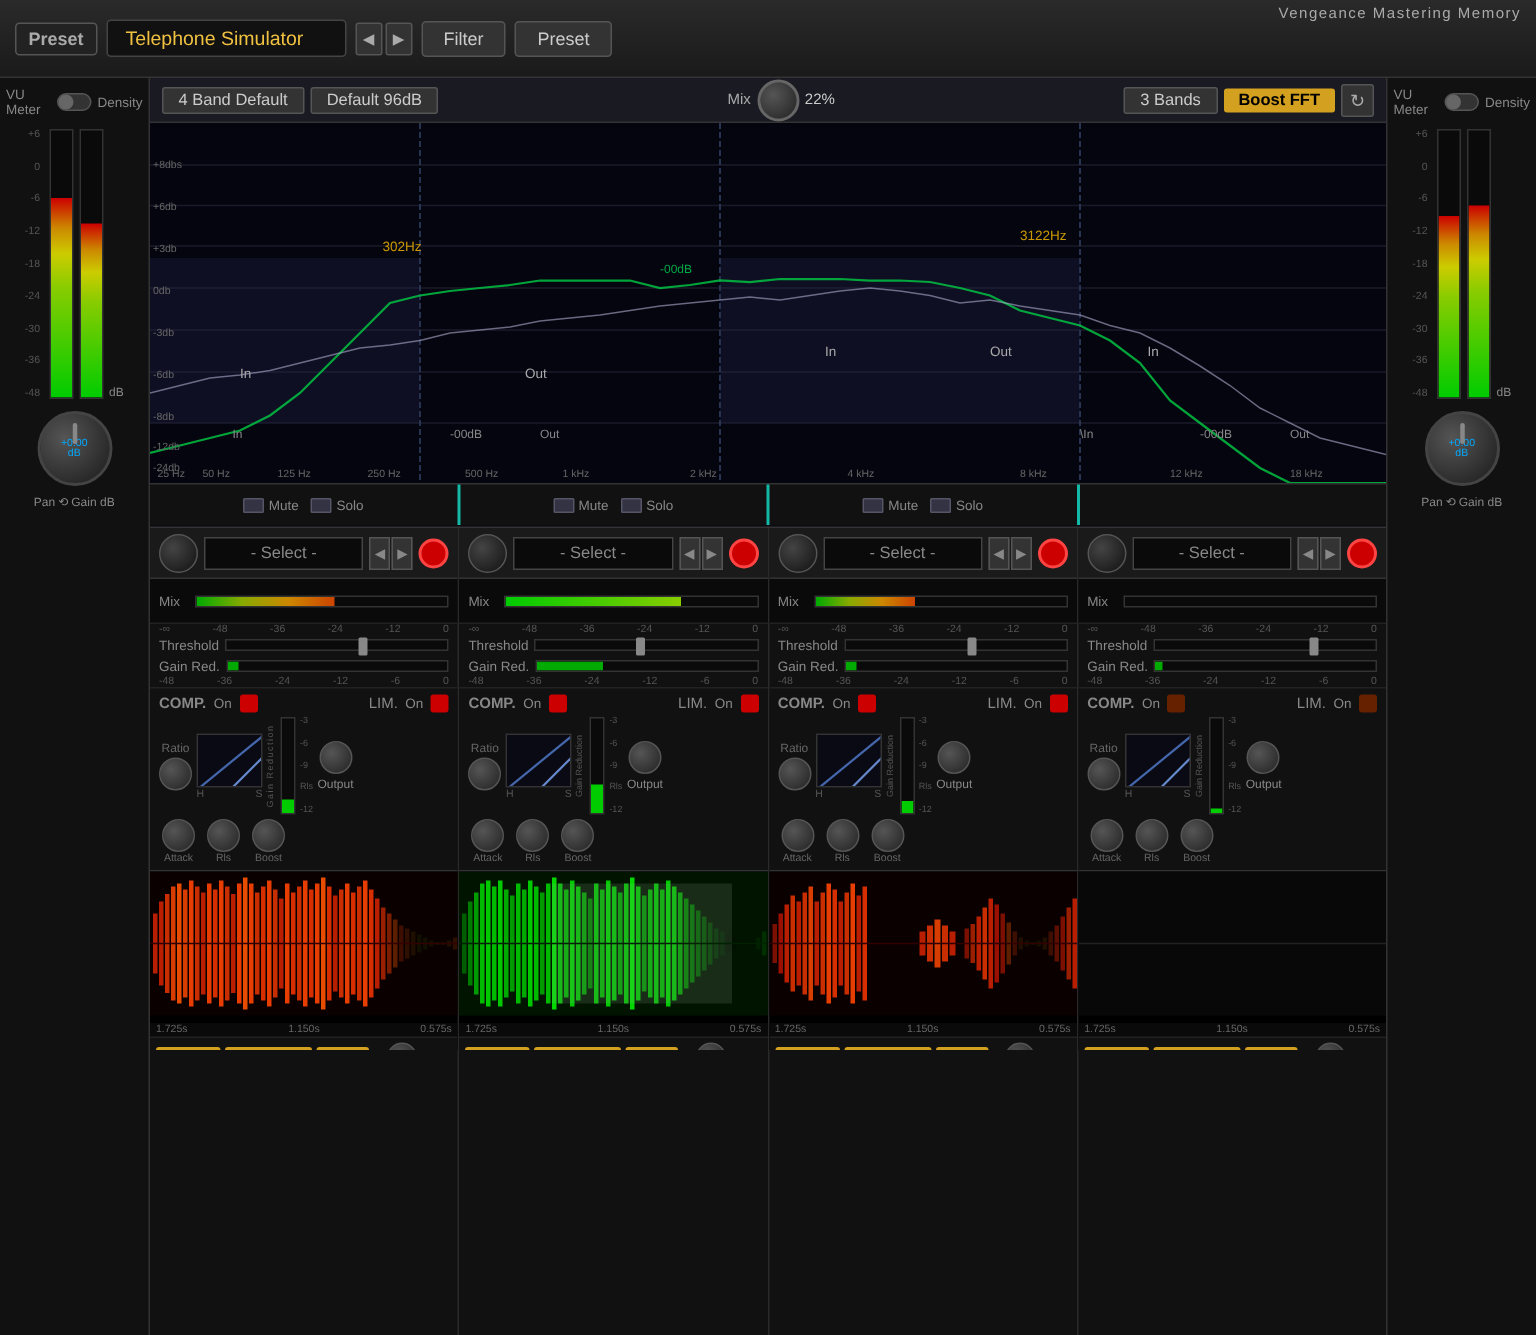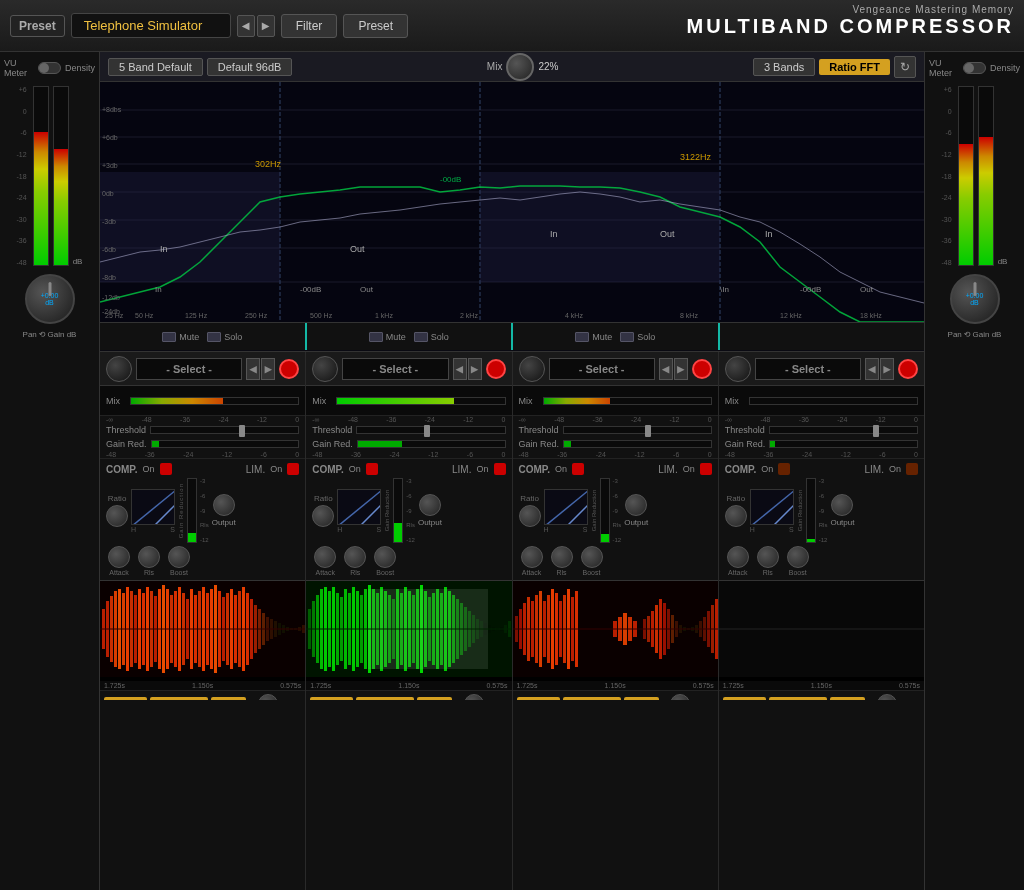--- a/index.html
+++ b/index.html
@@ -305,21 +305,20 @@
 
     
     .band-header {
       background: #1a1a1a;
       height: 34px;
       display: flex;
       align-items: center;
       gap: 4px;
       padding: 0 6px;
       border-bottom: 1px solid #333;
-      font-weight: bold;
     }
     .band-knob-small {
       width: 26px;
       height: 26px;
       border-radius: 50%;
       background: radial-gradient(circle at 35% 35%, #444, #111);
       border: 1px solid #555;
       cursor: pointer;
       flex-shrink: 0;
     }
@@ -553,21 +552,20 @@
     <div class="preset-name">Telephone Simulator</div>
     <div class="nav-arrows">
       <div class="nav-btn">◀</div>
       <div class="nav-btn">▶</div>
     </div>
     <div class="top-btn">Filter</div>
     <div class="top-btn">Preset</div>
   </div>
   <div class="top-bar-right">
     <div class="suite-name">Vengeance Mastering Memory</div>
-    <div class="plugin-name">MULTIBAND COMPRESSOR</div>
   </div>
 </div>
 
 <div class="main-area">
 
   <div class="vu-meter-panel">
     <div class="vu-header">
       <span class="vu-label">VU Meter</span>
       <div class="toggle-switch"></div>
       <span class="vu-label">Density</span>
@@ -602,29 +600,29 @@
       <span>Pan</span>
       <span style="color:#888;">⟲</span>
       <span>Gain dB</span>
     </div>
   </div>
 
   <div class="center-area">
 
     <div class="spectrum-section">
       <div class="spectrum-header">
-        <button class="spec-btn">5 Band Default</button>
+        <button class="spec-btn">4 Band Default</button>
         <button class="spec-btn">Default 96dB</button>
         <div class="mix-knob-area">
           <span class="mix-label">Mix</span>
           <div class="mix-knob"></div>
           <span class="mix-value">22%</span>
         </div>
         <button class="spec-btn">3 Bands</button>
-        <button class="input-fft-btn">Ratio FFT</button>
+        <button class="input-fft-btn">Boost FFT</button>
         <div class="refresh-btn">↻</div>
       </div>
 
       <div class="spectrum-canvas">
         <svg width="100%" height="240" style="position:absolute;top:0;left:0;">
 
           <defs>
             <pattern id="grid" width="100%" height="30" patternUnits="userSpaceOnUse">
               <line x1="0" y1="0" x2="1000" y2="0" stroke="#1a1a2a" stroke-width="1"></line>
             </pattern>

